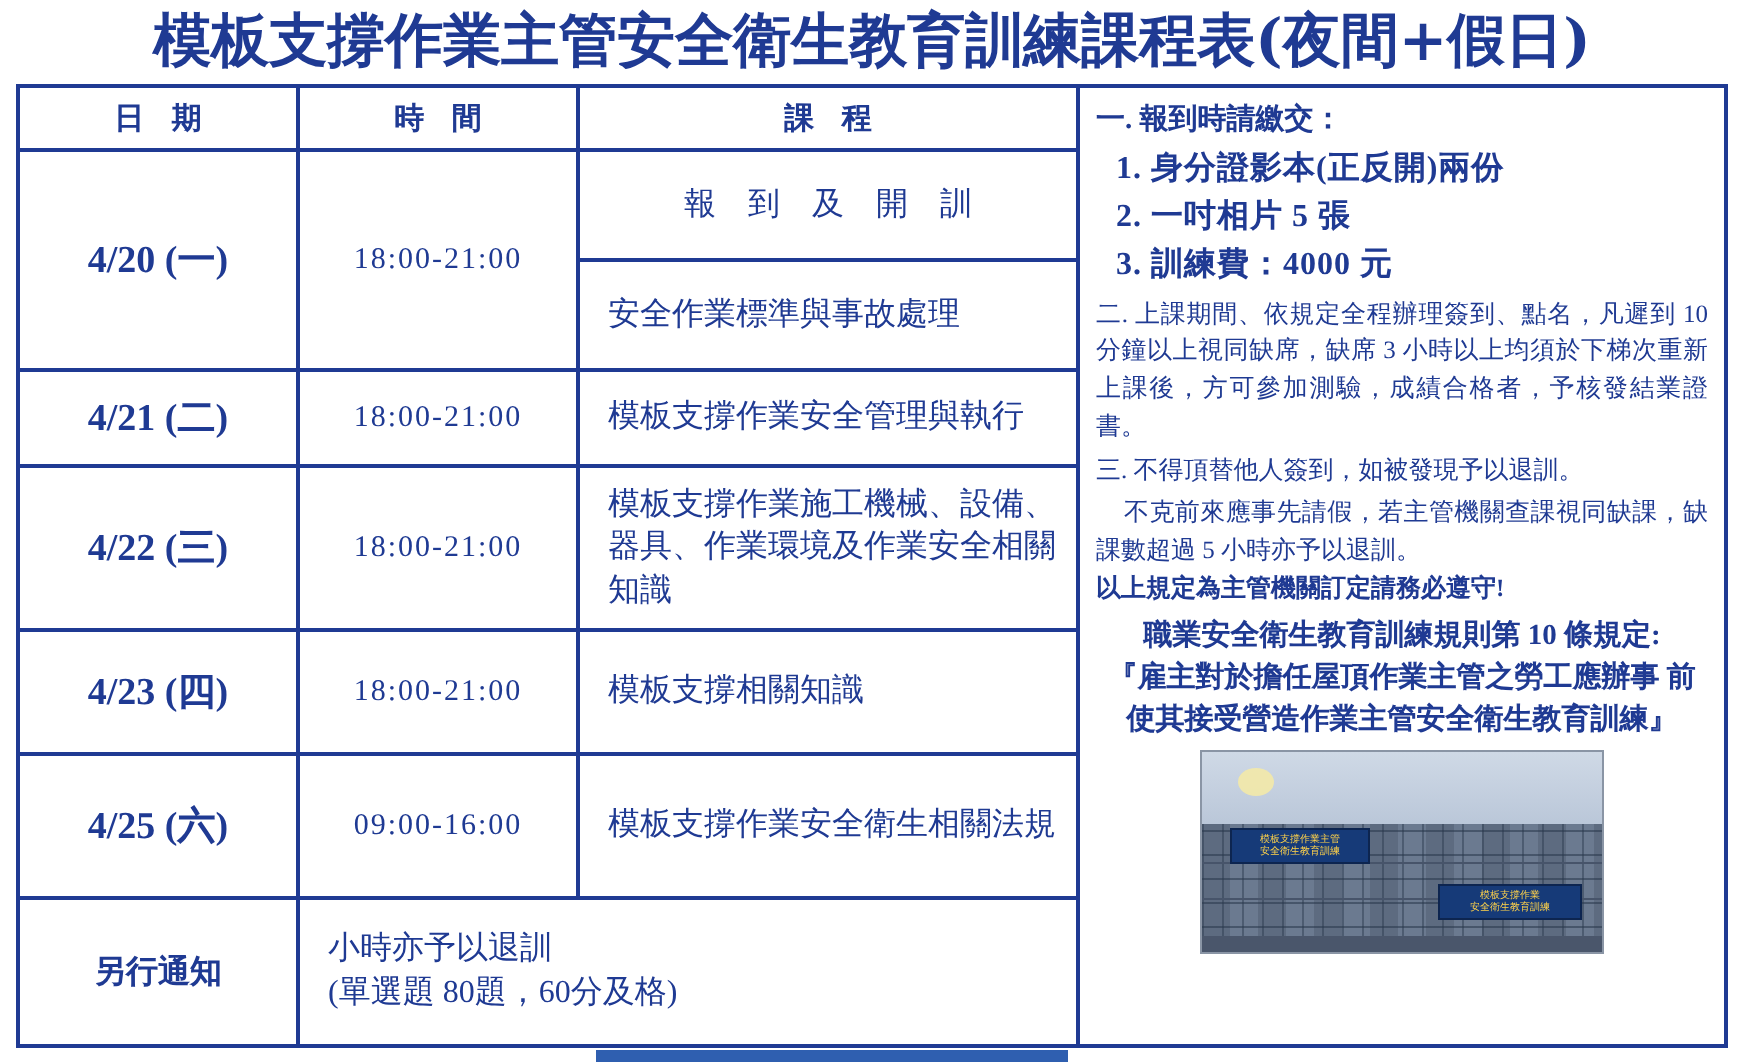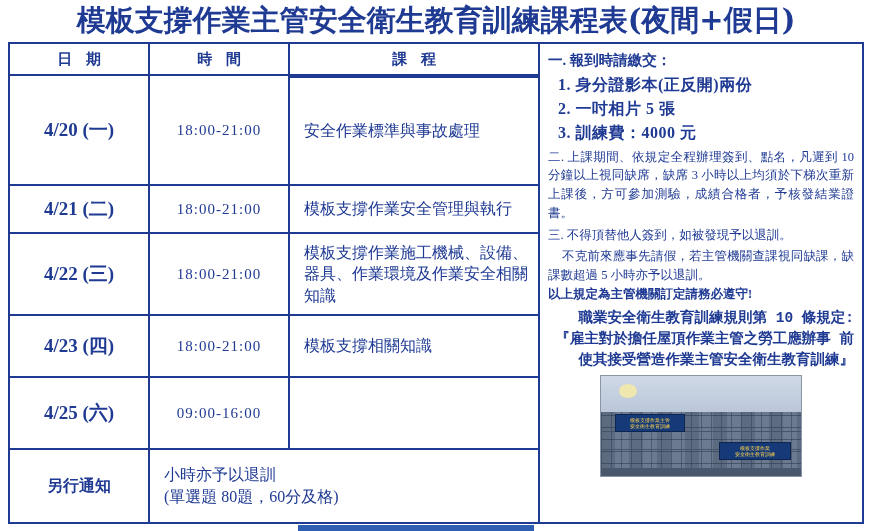--- a/index.html
+++ b/index.html
@@ -160,26 +160,25 @@
     line-height: 1.5;
     margin-top: 3px;
     text-align: justify;
   }
   .note-strong {
     font-size: 12.5px;
     font-weight: bold;
     line-height: 1.5;
   }
   .rule-block {
-    text-align: right;
+    text-align: center;
     font-size: 14.5px;
     font-weight: bold;
     line-height: 1.45;
     margin-top: 4px;
-    font-family: Liberation Mono, monospace;
   }
   .rule-block .l1 { display: block; }
   
   .photo {
     margin: 4px auto 0 auto;
     width: 200px;
     height: 100px;
     position: relative;
     background: linear-gradient(#cfd9e6 0%, #b9c6d8 38%, #8e9fb5 39%, #7b8da4 100%);
     border: 1px solid #8a95a5;
@@ -265,20 +264,21 @@
       <div class="thead">
         <div class="th col-date">日  期</div>
         <div class="th col-time">時  間</div>
         <div class="th col-course">課        程</div>
       </div>
 
       <div class="row" style="height:110px">
         <div class="cell date">4/20 (一)</div>
         <div class="cell time">18:00-21:00</div>
         <div class="cell course">
+          <div class="course-sub spaced">報 到 及 開 訓</div>
           <div class="course-sub divider-top left-align" style="padding-left:14px">安全作業標準與事故處理</div>
         </div>
       </div>
 
       <div class="row" style="height:48px">
         <div class="cell date">4/21 (二)</div>
         <div class="cell time">18:00-21:00</div>
         <div class="cell course">
           <div class="course-sub left-align" style="padding-left:14px">模板支撐作業安全管理與執行</div>
         </div>
@@ -296,20 +296,23 @@
         <div class="cell date">4/23 (四)</div>
         <div class="cell time">18:00-21:00</div>
         <div class="cell course">
           <div class="course-sub left-align" style="padding-left:14px">模板支撐相關知識</div>
         </div>
       </div>
 
       <div class="row" style="height:72px">
         <div class="cell date">4/25 (六)</div>
         <div class="cell time">09:00-16:00</div>
+        <div class="cell course">
+          <div class="course-sub left-align" style="padding-left:14px">模板支撐作業安全衛生相關法規</div>
+        </div>
       </div>
 
       <div class="row" style="flex:1">
         <div class="cell date small">另行通知</div>
         <div class="cell course">
           <div class="course-sub left-align" style="padding-left:14px; white-space:pre-line">小時亦予以退訓
 (單選題 80題，60分及格)</div>
         </div>
       </div>
 

